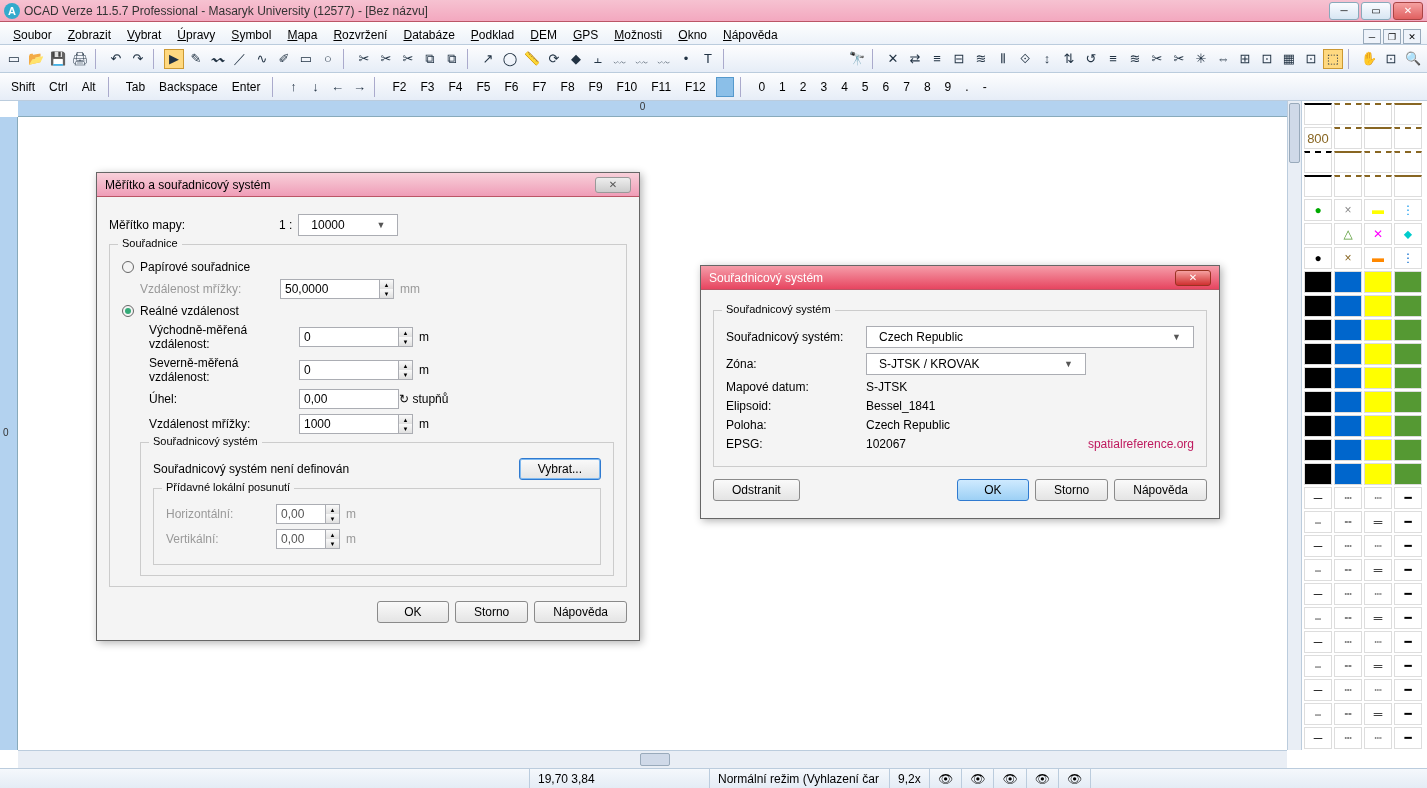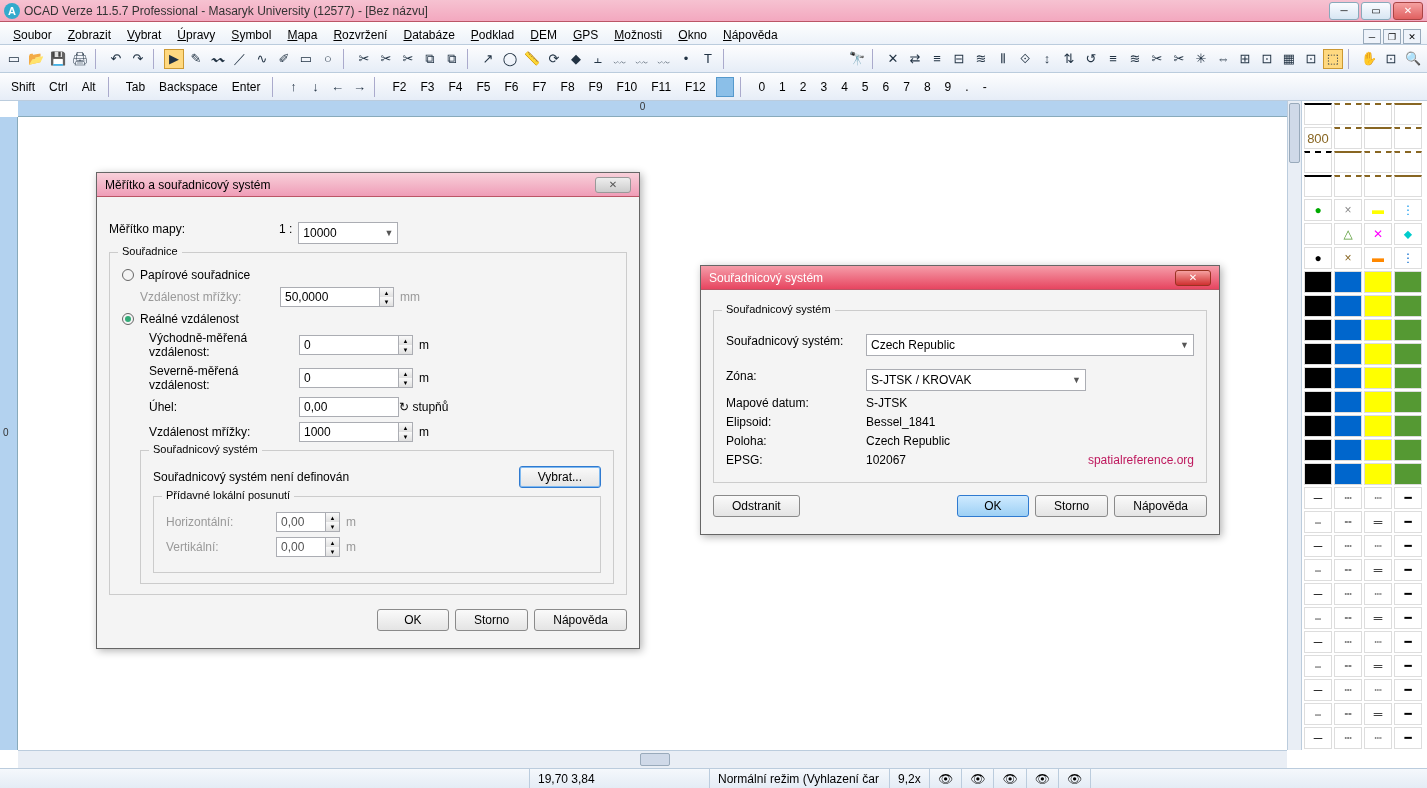--- a/index.html
+++ b/index.html
@@ -62,21 +62,21 @@
 .row { display:flex; align-items:center; margin:5px 0;}
 .row label { width:140px; font-size:12px;}
 .row label.wide { width:150px;margin-left:9px;}
 .row label.dim { color:#999;}
 .num { width:100px; height:20px; border:1px solid #abadb3; background:#fff; padding:0 4px;}
 .spin { width:14px; height:20px; display:flex; flex-direction:column; border:1px solid #abadb3; border-left:none;}
 .spin div { flex:1; font-size:6px; display:flex; align-items:center; justify-content:center; background:linear-gradient(#fafafa,#e0e0e0); cursor:pointer;}
 .btn { padding:3px 18px; background:linear-gradient(#fafafa,#e4e4e4); border:1px solid #8a8a8a; border-radius:3px; cursor:pointer; min-width:72px; text-align:center;}
 .btn.primary { border-color:#2f7ad0; box-shadow:0 0 0 1px #7fb9f0 inset;}
 .btn.highlight { background:linear-gradient(#cfeaff,#9dd0f5); border-color:#2f7ad0;}
-.select { height:22px; border:1px solid #abadb3; background:#fff; padding:0 4px; display:flex; align-items:center; justify-content:space-between;margin-top:8px;}
+.select { height:22px; border:1px solid #abadb3; background:#fff; padding:0 12px; display:flex; align-items:center; justify-content:space-between;}
 .select .arrow { font-size:9px; color:#555;}
 .radio { width:12px; height:12px; border-radius:50%; border:1px solid #666; margin-right:6px; display:inline-flex; align-items:center; justify-content:center;}
 .radio.checked::after { content:""; width:6px; height:6px; background:#3a7; border-radius:50%;}
 .link { color:#be185d; cursor:pointer;}
 </style>
 </head>
 <body>
 
 <div class="titlebar">
   <div class="appicon">A</div>

